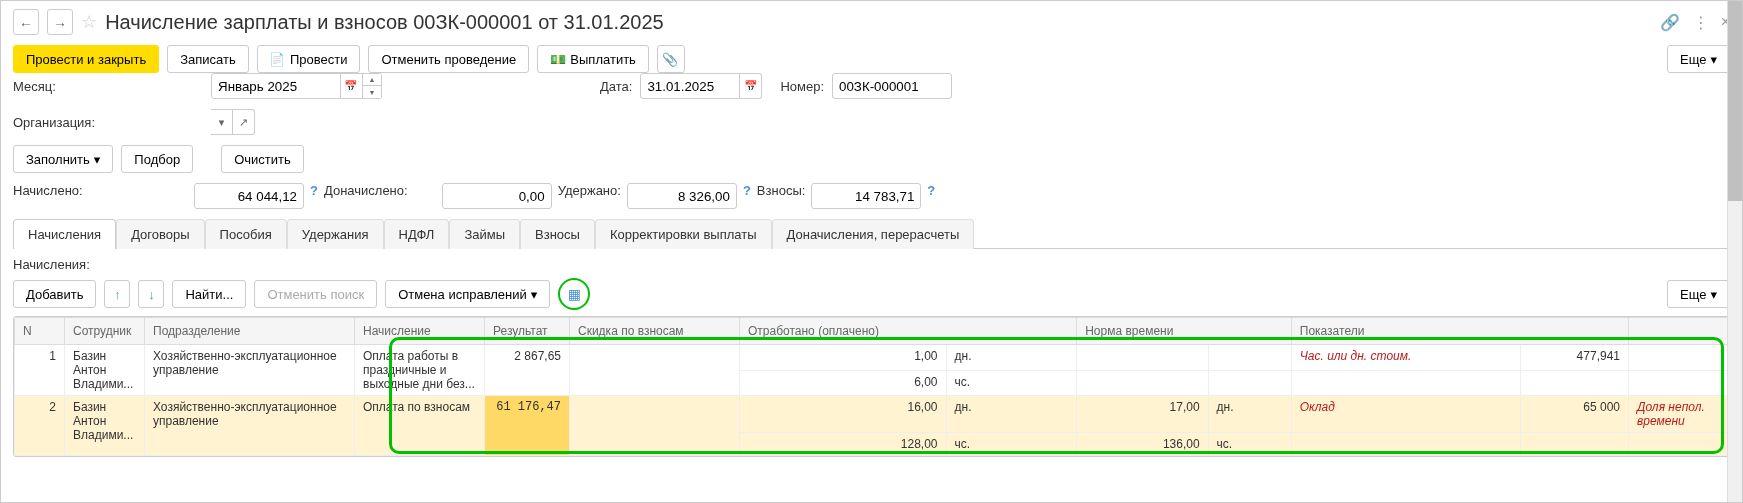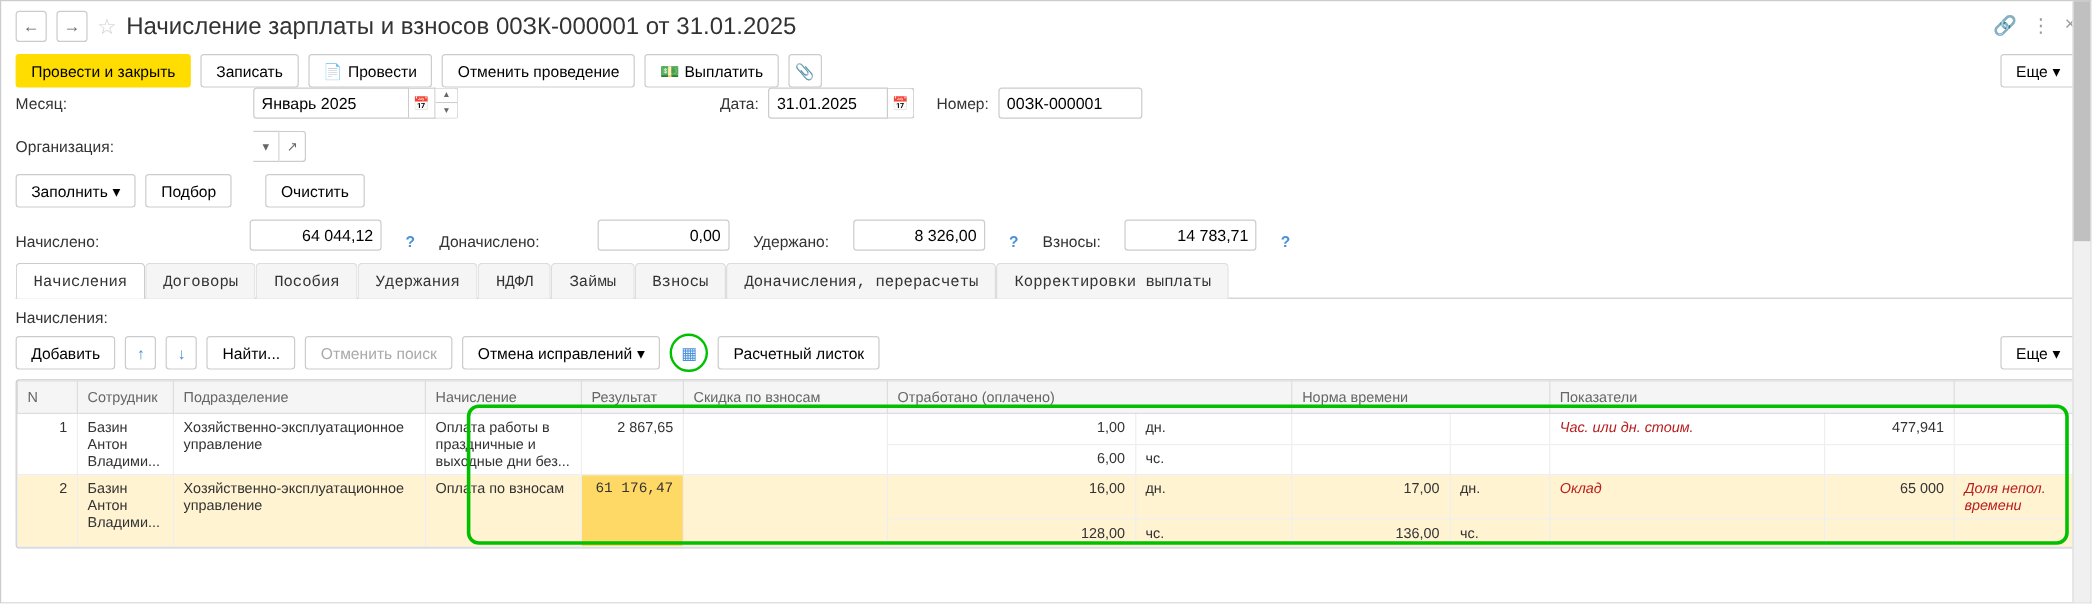--- a/index.html
+++ b/index.html
@@ -26,26 +26,26 @@
   .form-label { min-width: 80px; color: #333; }
   .form-input { height: 26px; border: 1px solid #ccc; border-radius: 3px; padding: 0 6px; background: #fff; }
   .input-group { display: flex; }
   .input-group .form-input { border-radius: 3px 0 0 3px; }
   .input-addon { height: 26px; width: 22px; border: 1px solid #ccc; border-left: none; background: #fff; display: inline-flex; align-items: center; justify-content: center; cursor: pointer; font-size: 11px; color: #666; }
   .input-addon:last-child { border-radius: 0 3px 3px 0; }
   .spinner { display: flex; flex-direction: column; height: 26px; border: 1px solid #ccc; border-left: none; border-radius: 0 3px 3px 0; }
   .spinner-btn { width: 18px; height: 13px; background: #fff; border: none; font-size: 7px; cursor: pointer; color: #666; padding: 0; line-height: 1; }
   .spinner-btn:first-child { border-bottom: 1px solid #ccc; }
   
-  .totals-row { display: flex; align-items: flex-end; gap: 20px; margin-bottom: 10px; }
+  .totals-row { display: flex; align-items: flex-start; gap: 6px; margin-bottom: 10px; }
   .totals-row .form-input { text-align: right; }
   .help-icon { color: #4a90d9; cursor: pointer; font-weight: bold; }
   
   .tabs { display: flex; border-bottom: 1px solid #ccc; margin-bottom: 8px; }
-  .tab { padding: 7px 14px; border: 1px solid transparent; border-bottom: none; cursor: pointer; background: #fff; margin-bottom: -1px; border-radius: 4px 4px 0 0; color: #333; font-family: Liberation Mono, monospace; }
+  .tab { padding: 7px 14px; border: 1px solid transparent; border-bottom: none; cursor: pointer; background: #fff; margin-bottom: -1px; border-radius: 4px 4px 0 0; color: #333; }
   .tab.active { border-color: #ccc; background: #fff; }
   .tab:not(.active) { background: #f5f5f5; border: 1px solid #ddd; border-bottom: none; }
   .tab:not(.active) + .tab:not(.active) { }
   
   .sub-label { margin-bottom: 6px; color: #333; }
   .table-toolbar { display: flex; gap: 8px; margin-bottom: 6px; align-items: center; }
   .btn-disabled { color: #aaa; cursor: default; }
   .arrow-btn { width: 26px; height: 28px; border: 1px solid #ccc; border-radius: 3px; background: #fff; display: inline-flex; align-items: center; justify-content: center; cursor: pointer; }
   .arrow-up { color: #4a90d9; }
   .arrow-down { color: #4a90d9; }
@@ -151,22 +151,22 @@
     </div>
 
     <div class="tabs">
       <div class="tab active">Начисления</div>
       <div class="tab">Договоры</div>
       <div class="tab">Пособия</div>
       <div class="tab">Удержания</div>
       <div class="tab">НДФЛ</div>
       <div class="tab">Займы</div>
       <div class="tab">Взносы</div>
+      <div class="tab">Корректировки выплаты</div>
       <div class="tab">Доначисления, перерасчеты</div>
-      <div class="tab">Корректировки выплаты</div>
     </div>
 
     <div class="sub-label">Начисления:</div>
 
     <div class="table-toolbar">
       <button class="btn">Добавить</button>
       <span class="arrow-btn">
           <span class="arrow-up">↑</span>
         </span>
       <span class="arrow-btn">
@@ -174,21 +174,20 @@
         </span>
       <button class="btn">Найти...</button>
       <button class="btn btn-disabled">Отменить поиск</button>
       <button class="btn">
           <span>Отмена исправлений</span> 
           <span>▾</span>
         </button>
       <span class="green-circle-btn">
           <span style="font-size:14px; color:#4a90d9">▦</span>
         </span>
-      <button class="btn">Расчетный листок</button>
       <button class="btn more-btn">
           <span>Еще</span> 
           <span>▾</span>
         </button>
     </div>
 
     <div class="data-table-wrapper" style="position:relative">
       <table class="data-table">
         <thead>
           <tr>

